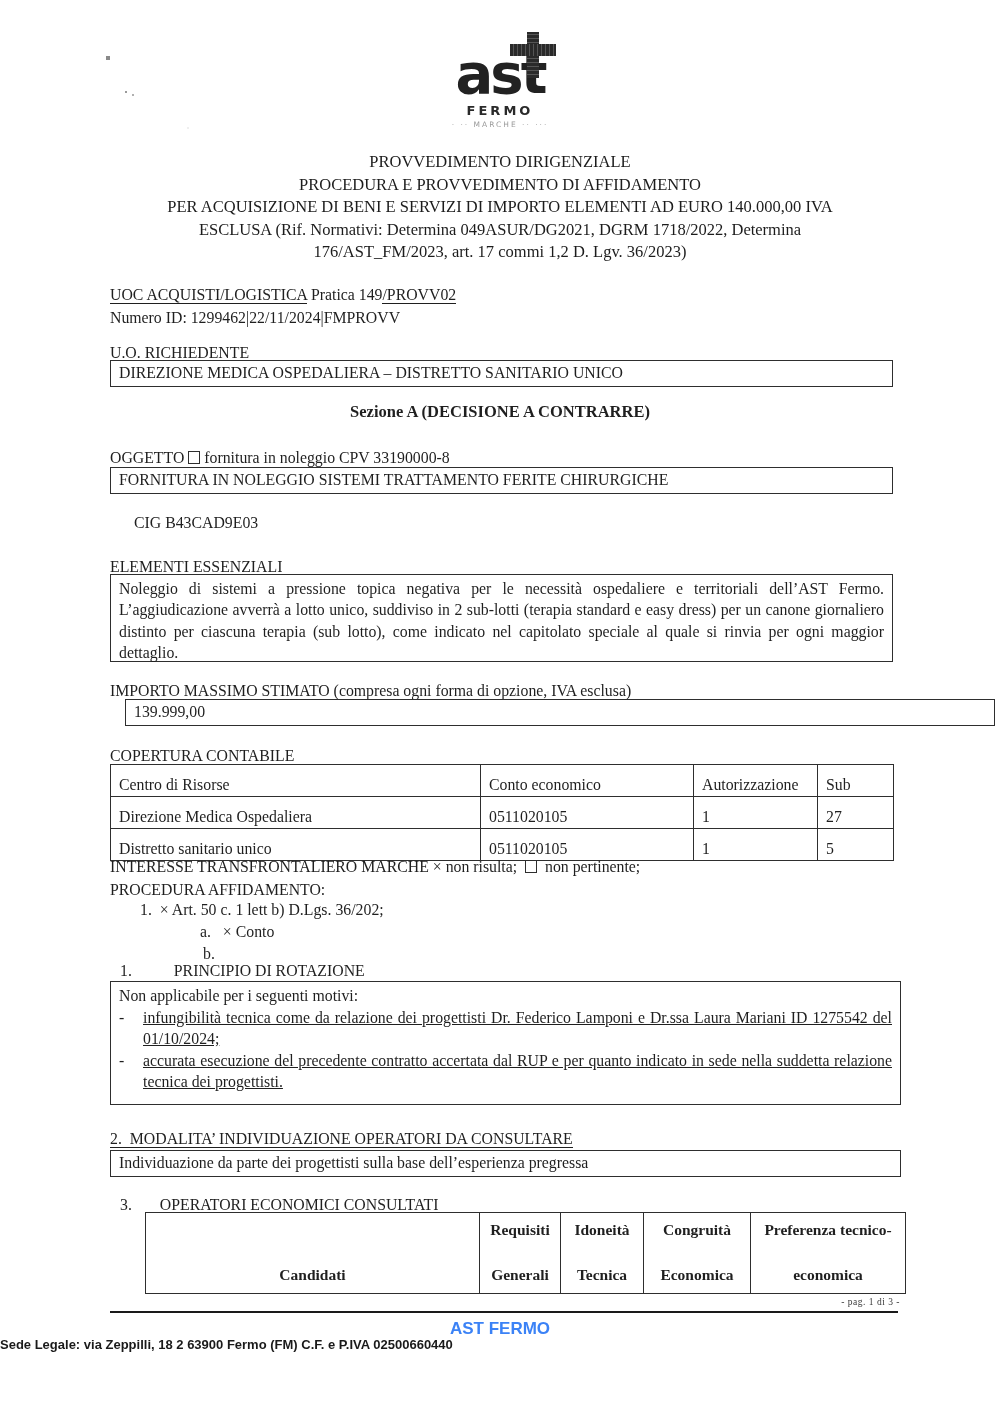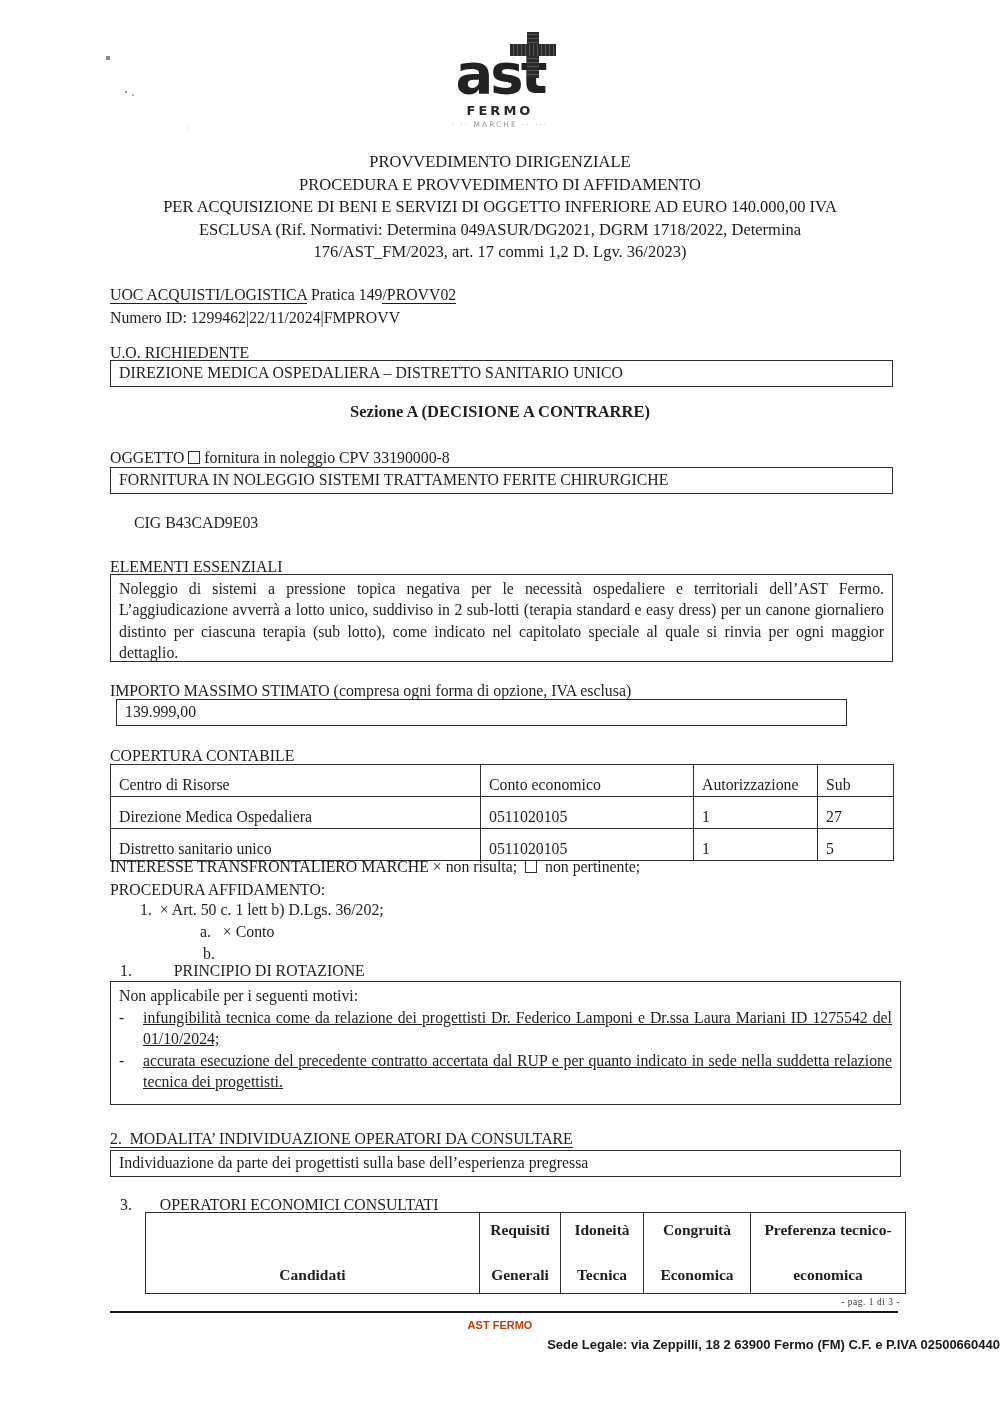--- a/index.html
+++ b/index.html
@@ -97,22 +97,22 @@
   .bullet-row .btxt{flex:1;text-align:justify;text-decoration:underline;}
 
   .justify{text-align:justify;}
 
   
   .footer-line{left:110px;top:1311px;width:788px;height:0;
     border-top:2.2px solid #1a1a1a;}
   .pag{left:760px;top:1297px;width:140px;text-align:right;
     font-size:9.5px;color:#3a3a3a;letter-spacing:0.5px;}
   .footer-org{left:0;top:1319px;width:1000px;text-align:center;
-    font-weight:bold;font-size:11px;color:#c2410c;}
-  .footer-addr{left:0;top:1337px;width:1000px;text-align:right;
+    font-weight:bold;font-size:17px;color:#3b82f6;}
+  .footer-addr{left:0;top:1337px;width:1000px;text-align:left;
     font-weight:bold;font-size:13px;color:#1a1a1a;}
 </style>
 </head>
 <body>
 
 <div class="page">
 
   <div class="abs scan-specks"></div>
 
   <div class="abs logo-wrap">
@@ -123,21 +123,21 @@
           <div class="bar-h"></div>
       </div>
       <div class="logo-city">FERMO</div>
       <div class="logo-region">· ··  MARCHE  ·· ···</div>
     </div>
   </div>
 
   <div class="abs title-block">
     <div>PROVVEDIMENTO DIRIGENZIALE</div>
     <div>PROCEDURA E PROVVEDIMENTO DI AFFIDAMENTO</div>
-    <div>PER ACQUISIZIONE DI BENI E SERVIZI DI OGGETTO INFERIORE AD EURO 140.000,00 IVA</div>
+    <div>PER ACQUISIZIONE DI BENI E SERVIZI DI IMPORTO ELEMENTI AD EURO 140.000,00 IVA</div>
     <div>ESCLUSA (Rif. Normativi: Determina 049ASUR/DG2021, DGRM 1718/2022, Determina</div>
     <div>176/AST_FM/2023, art. 17 commi 1,2 D. Lgv. 36/2023)</div>
   </div>
 
   <div class="abs line" style="left:110px;top:284px;">
     <span class="u">UOC ACQUISTI/LOGISTICA</span><span> Pratica 149</span><span class="u">/PROVV02</span>
   </div>
   <div class="abs line" style="left:110px;top:307px;">Numero ID: 1299462|22/11/2024|FMPROVV</div>
 
   <div class="abs line" style="left:110px;top:342px;">U.O. RICHIEDENTE</div>
@@ -149,21 +149,21 @@
     <span>OGGETTO</span><span class="cbx"></span><span>fornitura in noleggio CPV 33190000-8</span>
   </div>
   <div class="abs box" style="left:110px;top:467px;width:783px;">FORNITURA IN NOLEGGIO SISTEMI TRATTAMENTO FERITE CHIRURGICHE</div>
 
   <div class="abs line" style="left:110px;top:512px;margin-left:24px;">CIG B43CAD9E03</div>
 
   <div class="abs line" style="left:110px;top:556px;">ELEMENTI ESSENZIALI</div>
   <div class="abs box tall justify" style="left:110px;top:574px;width:783px;height:88px;line-height:21.3px;">Noleggio di sistemi a pressione topica negativa per le necessità ospedaliere e territoriali dell’AST Fermo. L’aggiudicazione avverrà a lotto unico, suddiviso in 2 sub-lotti (terapia standard e easy dress) per un canone giornaliero distinto per ciascuna terapia (sub lotto), come indicato nel capitolato speciale al quale si rinvia per ogni maggior dettaglio.</div>
 
   <div class="abs line" style="left:110px;top:680px;">IMPORTO MASSIMO STIMATO (compresa ogni forma di opzione, IVA esclusa)</div>
-  <div class="abs box" style="left:116px;top:699px;width:731px;">139.999,00</div>
+  <div class="abs box" style="left:125px;top:699px;width:870px;">139.999,00</div>
 
   <div class="abs line" style="left:110px;top:745px;">COPERTURA CONTABILE</div>
   <table class="abs tbl" style="left:110px;top:764px;width:783px;">
     <colgroup>
         <col style="width:370px">
         <col style="width:213px">
         <col style="width:124px">
         <col style="width:76px">
       </colgroup>
     <tbody>

